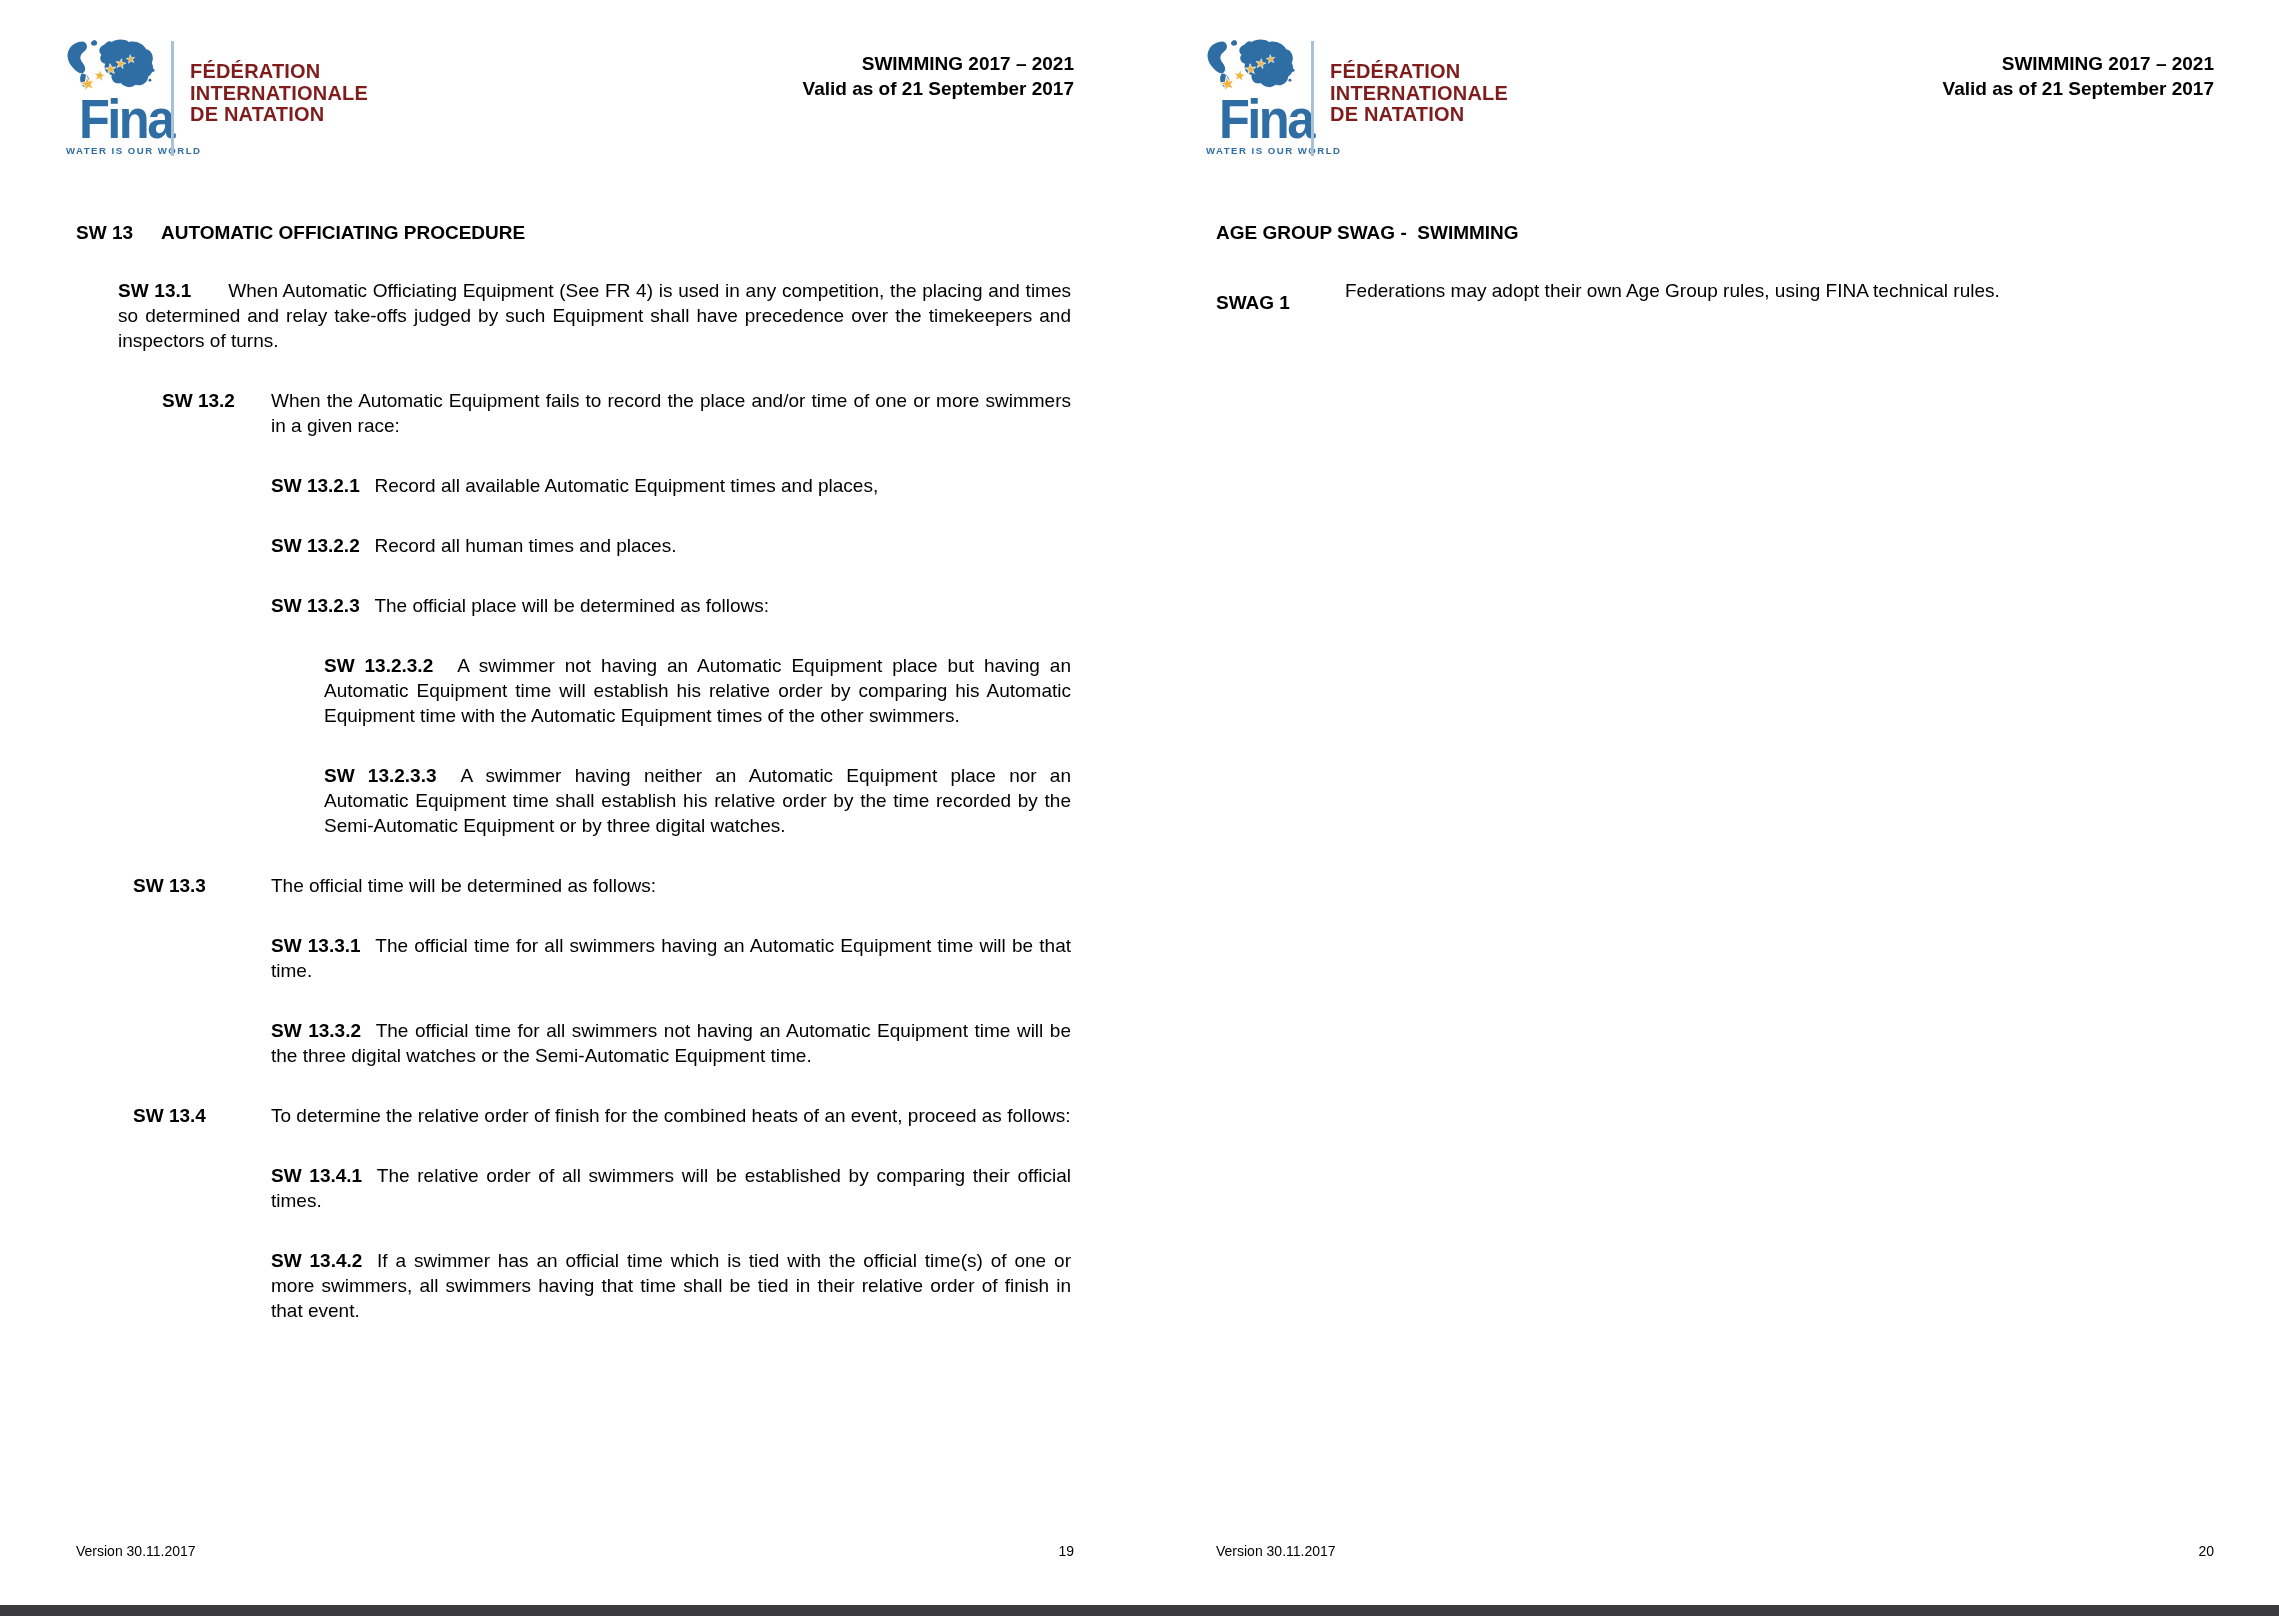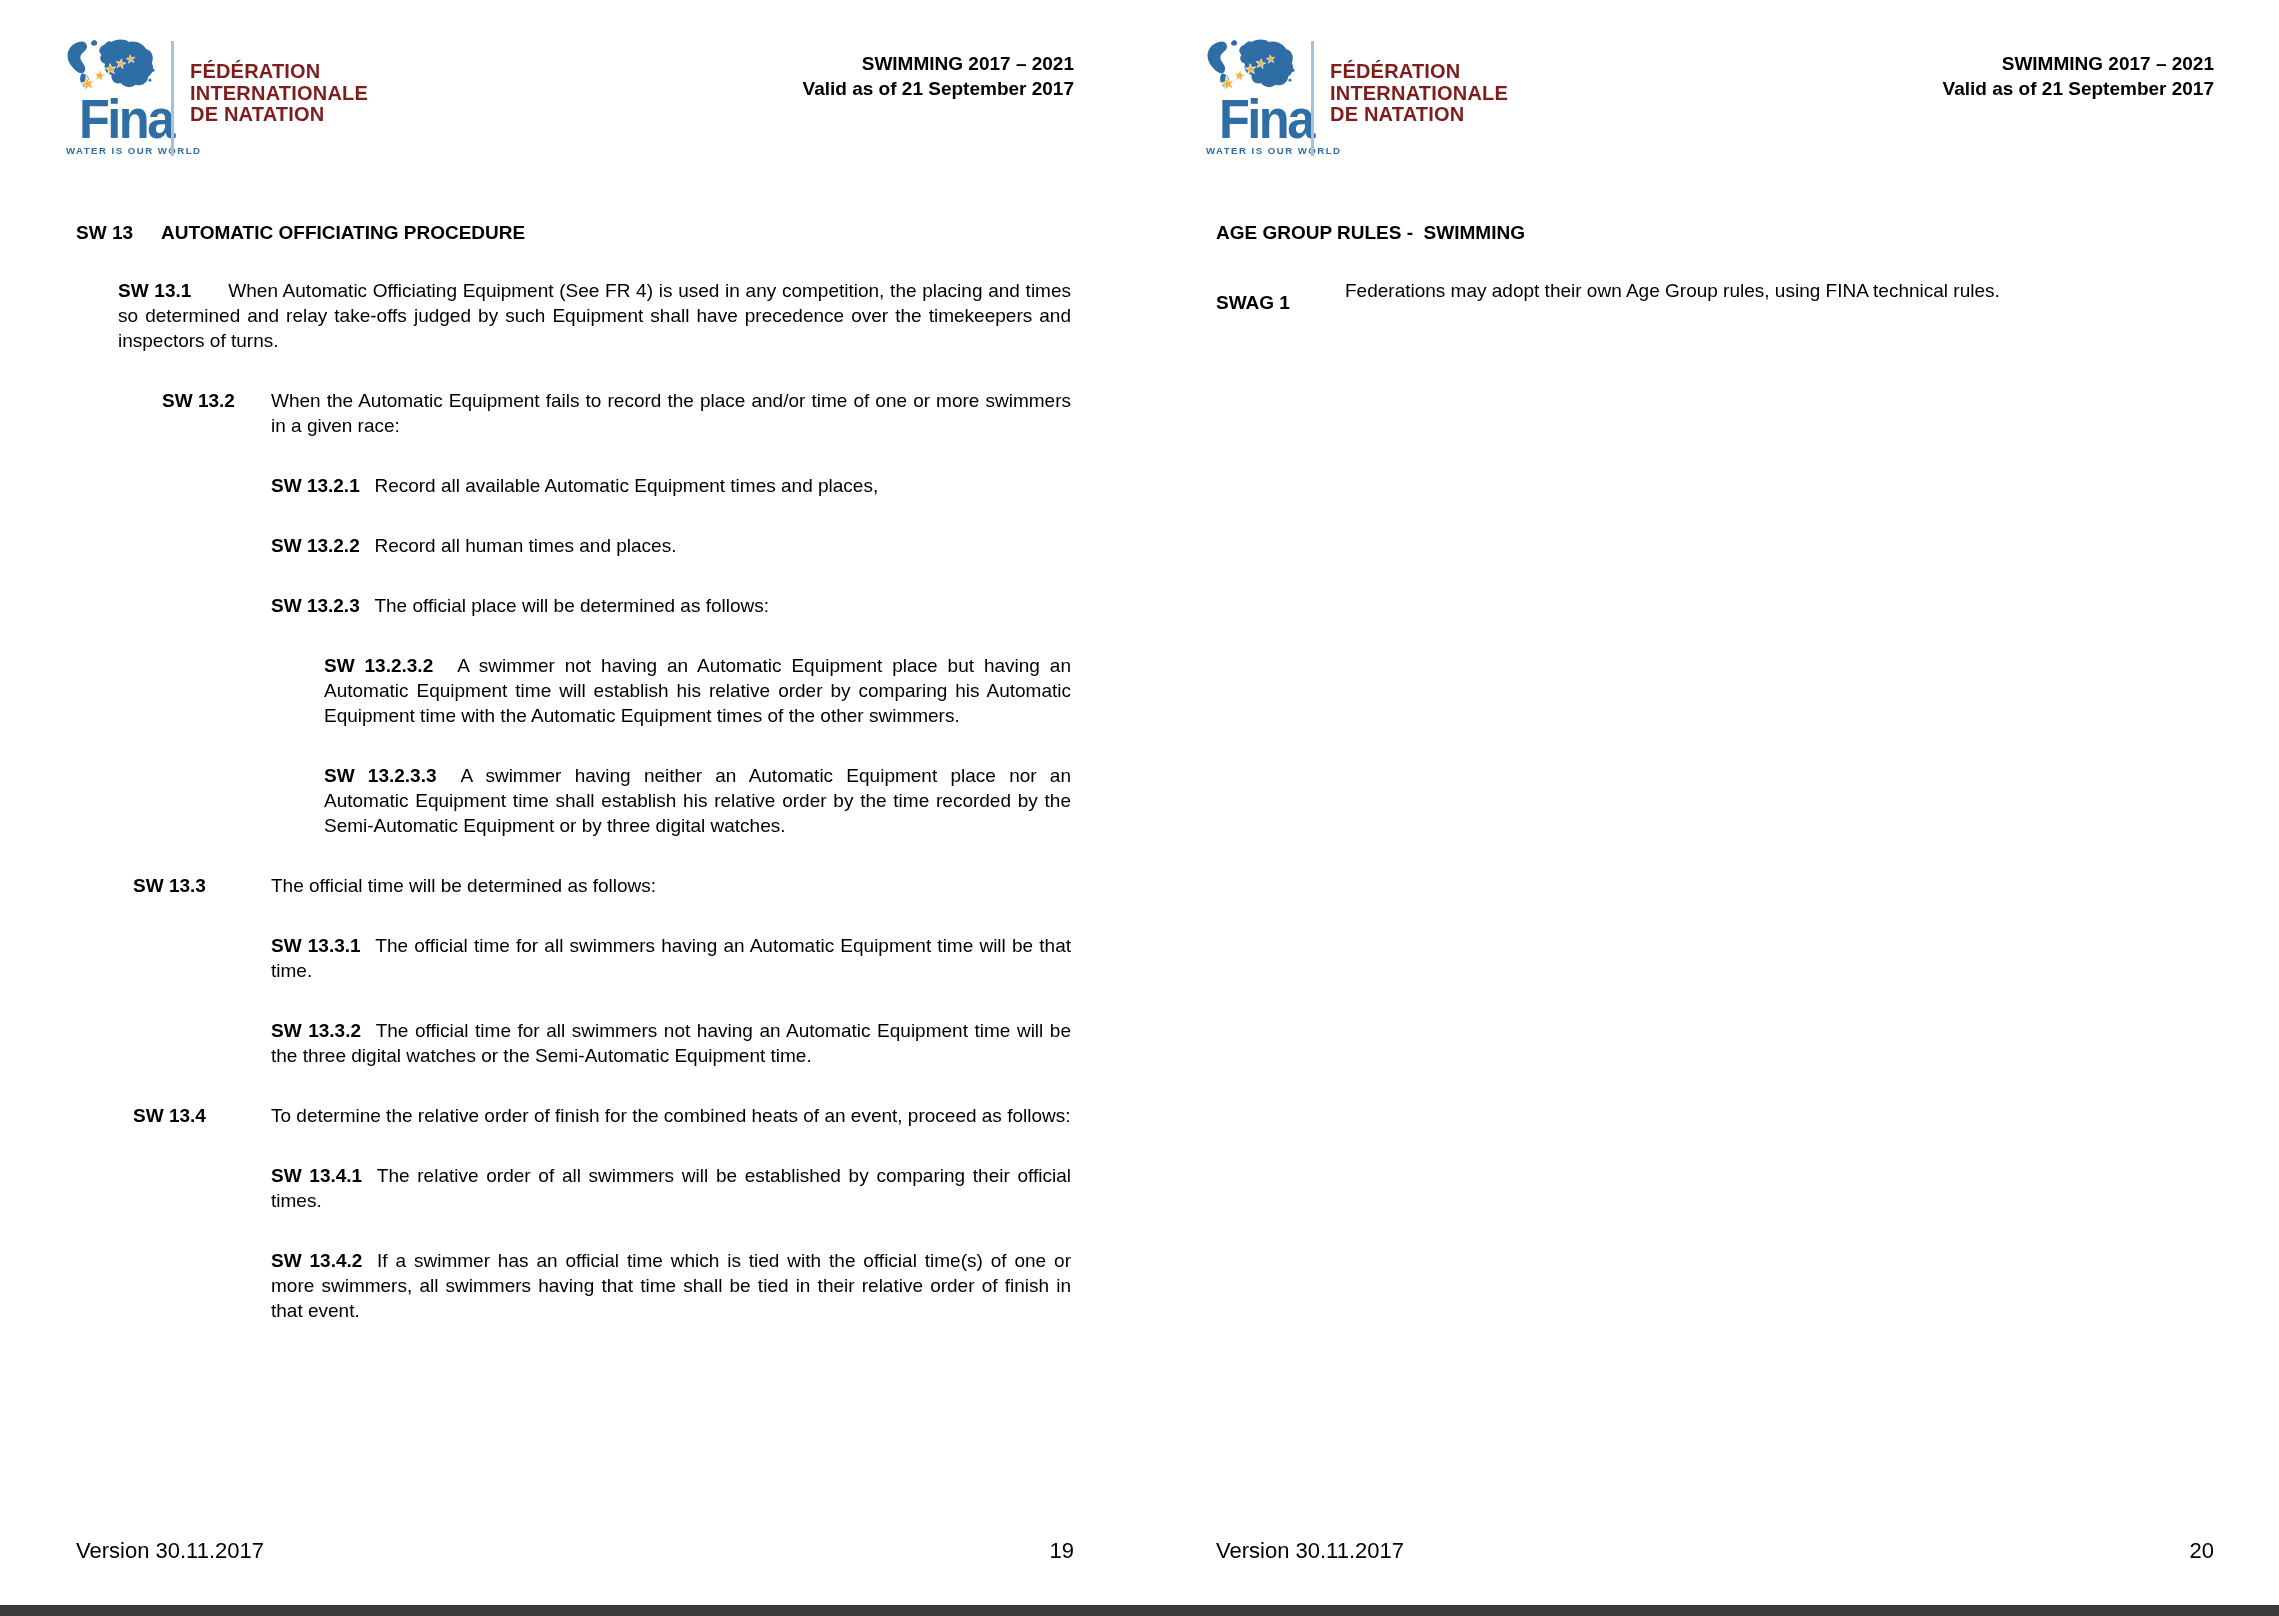--- a/index.html
+++ b/index.html
@@ -59,21 +59,21 @@
 
   .ind3 { margin-left:248px; }
   .ind3 .rid { margin-right:24px; }
 
   .swag { position:relative; margin-left:129px; text-align:left; }
   .swag .rid { position:absolute; left:-129px; top:12px; white-space:nowrap; }
 
   
   .footer {
     position:absolute; left:76px; right:66px; top:1540px;
-    display:flex; justify-content:space-between; font-size:22px; line-height:22px;text-align:right;
+    display:flex; justify-content:space-between; font-size:14px; line-height:22px;text-align:right;
   }
 </style>
 </head>
 <body>
 
 <div class="canvas">
 
   <section class="page left">
 
     <div class="logo">
@@ -204,21 +204,21 @@
         <div>DE NATATION</div>
       </div>
     </div>
 
     <div class="pghead">
       <div class="pghead-title">SWIMMING 2017 – 2021</div>
       <div class="pghead-sub">Valid as of 21 September 2017</div>
     </div>
 
     <div class="content">
-      <div class="doc-heading-r">AGE GROUP RULES -  SWIMMING</div>
+      <div class="doc-heading-r">AGE GROUP SWAG -  SWIMMING</div>
 
       <div class="rule swag">
         <span class="rid">SWAG 1</span><span>Federations may adopt their own Age Group rules, using FINA technical rules.</span>
       </div>
     </div>
 
     <div class="footer">
       <span>Version 30.11.2017</span>
       <span>20</span>
     </div>

